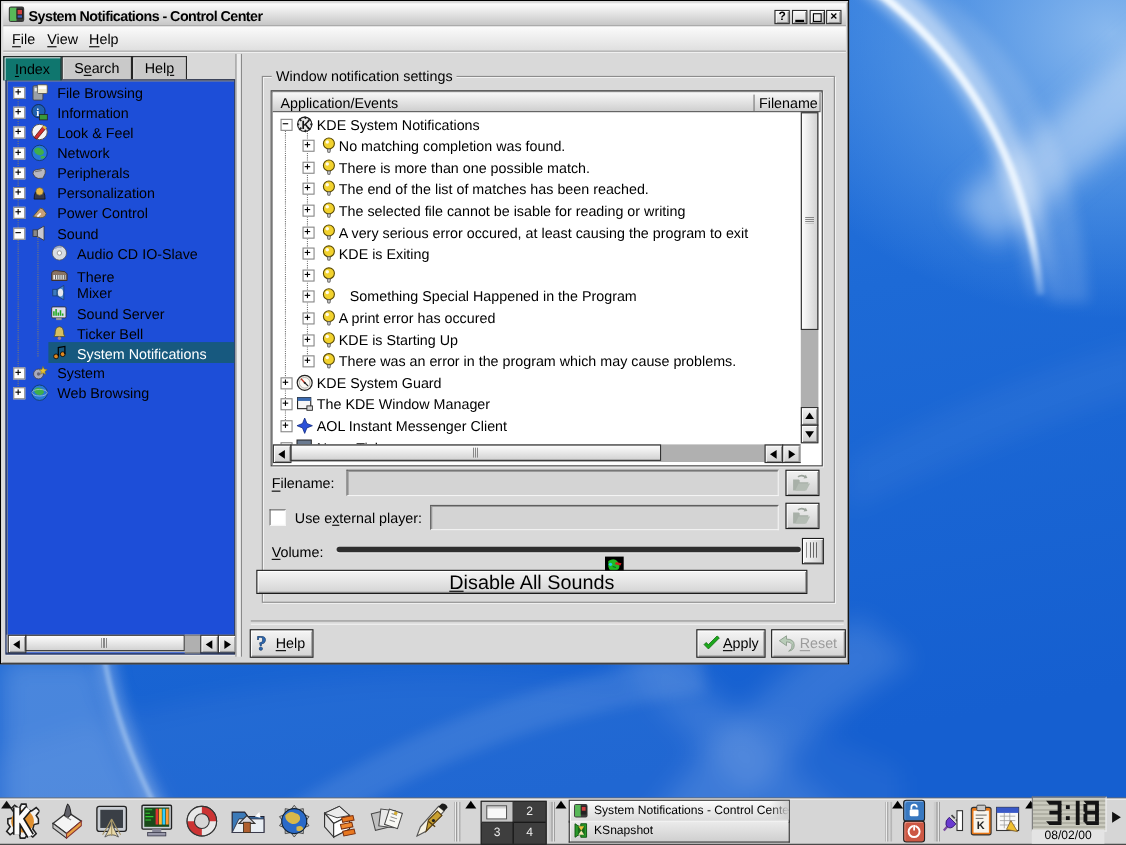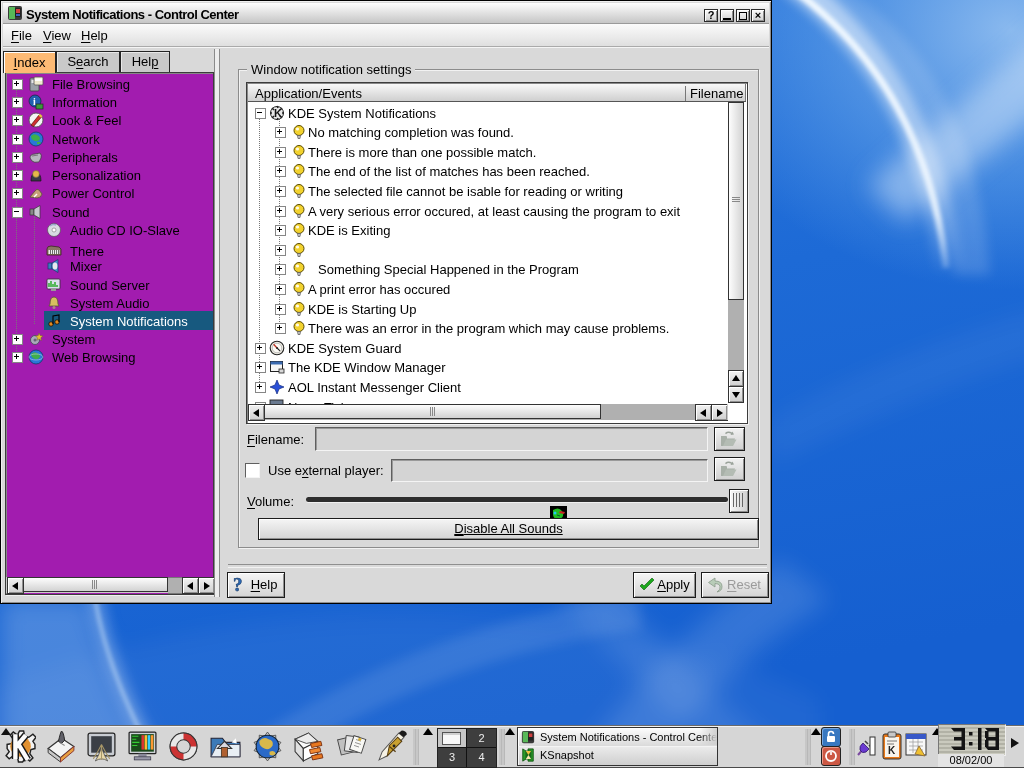--- a/index.html
+++ b/index.html
@@ -7,24 +7,24 @@
 #wall{position:absolute;left:0;top:0;}
 #win{position:absolute;left:0;top:0;width:770px;height:602px;background:#d9d9d9;border:1px solid #000;box-shadow:inset 1px 1px 0 #efefef, inset -1px -1px 0 #8f8f8f;}
 #titlebar{position:absolute;left:2px;top:2px;right:2px;height:20px;background:linear-gradient(#fdfdfd,#c6c6c6);border-bottom:1px solid #9a9a9a;}
 #title{position:absolute;left:23px;top:4px;font-weight:bold;font-size:13px;letter-spacing:-0.5px;}
 .tbtn{position:absolute;top:6px;width:12px;height:11px;background:linear-gradient(#fcfcfc,#cfcfcf);border:1px solid #2a2a2a;box-shadow:inset 1px 1px 0 #fff,inset -1px -1px 0 #909090;text-align:center;font-weight:bold;font-size:11px;line-height:11px;}
 #menubar{position:absolute;left:2px;top:23px;right:2px;height:22px;background:linear-gradient(#fbfbfb,#dfdfdf);border-bottom:1px solid #aaa;box-shadow:0 1px 0 #f5f5f5;}
 #menubar span{position:absolute;top:4px;}
 u{text-decoration:underline;text-underline-offset:2px;}
 
 .tab{position:absolute;border:1px solid #242424;border-bottom:none;font-size:13px;text-align:center;}
-.tabact{background:#fdba74;box-shadow:inset 1px 1px 0 #fff;z-index:3;}
+.tabact{background:#0f766e;box-shadow:inset 1px 1px 0 #fff;z-index:3;}
 .tabin{background:#c9c9c9;box-shadow:inset 1px 1px 0 #e8e8e8;z-index:2;}
 
-#ltree{position:absolute;left:4px;top:71px;width:207px;height:521px;background:#a21caf;border:1px solid #3c3c3c;box-shadow:1px 1px 0 #f0f0f0, inset 1px 1px 0 #888;}
+#ltree{position:absolute;left:4px;top:71px;width:207px;height:521px;background:#1d4ed8;border:1px solid #3c3c3c;box-shadow:1px 1px 0 #f0f0f0, inset 1px 1px 0 #888;}
 .trow{position:absolute;height:18px;white-space:nowrap;}
 .trow .lbl{position:absolute;top:2px;}
 .sbarrow{position:absolute;background:linear-gradient(#f2f2f2,#cfcfcf);border:1px solid #333;box-shadow:inset 1px 1px 0 #fff, inset -1px -1px 0 #8f8f8f;text-align:center;}
 .sbthumbh{position:absolute;background:linear-gradient(#fdfdfd,#d2d2d2);border:1px solid #333;}
 .sbthumbv{position:absolute;background:linear-gradient(90deg,#fdfdfd,#d2d2d2);border:1px solid #333;}
 .ar{width:0;height:0;position:absolute;}
 
 #gbox{position:absolute;left:237px;top:68px;width:519px;height:477px;border:1px solid #8c8c8c;box-shadow:inset 1px 1px 0 #f2f2f2, 1px 1px 0 #f2f2f2;}
 #gleg{position:absolute;left:8px;top:-8px;background:#d9d9d9;padding:0 4px;font-size:13px;}
 #rlist{position:absolute;left:245px;top:81px;width:500px;height:340px;background:#fff;border:1px solid #3c3c3c;box-shadow:1px 1px 0 #f0f0f0, inset 1px 1px 0 #888;}
@@ -231,21 +231,21 @@
             <path d="M3,10 L3,6 M5,10 L5,4 M7,10 L7,7 M9,10 L9,5 M11,10 L11,8" stroke="#2a2" stroke-width="1.4"></path>
             <rect x="5" y="12" width="5" height="2" fill="#999"></rect>
           </svg>
           <span class="lbl" style="left:64px;">Sound Server</span>
         </div>
 <div class="trow" style="left:0;top:221px;width:206px;">
           <svg style="position:absolute;left:40px;top:1px" width="16" height="16" viewBox="0 0 16 16">
             <path d="M8,2 Q12,2 12,9 L13,11 L3,11 L4,9 Q4,2 8,2Z" fill="#d8c060" stroke="#553" stroke-width="0.8"></path>
             <circle cx="8" cy="12.5" r="1.5" fill="#a88"></circle>
           </svg>
-          <span class="lbl" style="left:64px;">System Audio</span>
+          <span class="lbl" style="left:64px;">Ticker Bell</span>
         </div>
 <div class="trow" style="left:0;top:239px;width:206px;">
           <div style="position:absolute;left:38px;top:-1px;width:169px;height:19px;background:#17597f"></div>
           <svg style="position:absolute;left:40px;top:1px" width="16" height="16" viewBox="0 0 16 16">
             <circle cx="5" cy="11" r="2.2" fill="#e08820" stroke="#000" stroke-width="0.7"></circle>
             <circle cx="11" cy="9" r="2.2" fill="#e08820" stroke="#000" stroke-width="0.7"></circle>
             <path d="M7,11 L7,3 L13,2 L13,9" stroke="#000" stroke-width="1.1" fill="none"></path>
           </svg>
           <span class="lbl" style="left:64px;color:#fff;">System Notifications</span>
         </div>
@@ -496,21 +496,21 @@
 <div style="position:absolute;left:305px;top:496px;width:422px;height:5px;background:#2e2e2e;border-radius:3px;box-shadow:0 1px 0 #f0f0f0;"></div>
 <div style="position:absolute;left:728px;top:488px;width:18px;height:22px;background:linear-gradient(90deg,#f8f8f8,#d0d0d0);border:1px solid #1c1c1c;box-shadow:inset 1px 1px 0 #fff,inset -1px -1px 0 #8f8f8f;">
           <div style="position:absolute;left:3px;top:3px;width:10px;height:14px;background:repeating-linear-gradient(90deg,#666 0,#666 1px,transparent 1px,transparent 3px)"></div>
         </div>
 <div style="position:absolute;left:549px;top:505px;width:17px;height:16px;background:#000;"><svg width="17" height="16" viewBox="0 0 17 16">
             <path d="M3,4 Q8,1 11,4 L13,7 Q14,12 9,13 Q4,14 3,9 Z" fill="#22bb22"></path>
             <path d="M10,5 L15,6 L14,8 L9,7 Z" fill="#cc2222"></path>
             <circle cx="5" cy="7" r="1.5" fill="#22ccee"></circle>
             <path d="M7,9 L10,10" stroke="#063" stroke-width="1"></path>
           </svg></div>
-<div class="pbtn" style="left:257px;top:517px;width:499px;height:20px;line-height:20px;font-size:13px;text-decoration:underline;"><u>D</u>isable All Sounds</div>
+<div class="pbtn" style="left:232px;top:517px;width:499px;height:20px;line-height:20px;font-size:18px;"><u>D</u>isable All Sounds</div>
 
 </div>
 
   <div style="position:absolute;left:227px;top:563px;width:539px;height:2px;border-top:1px solid #8f8f8f;border-bottom:1px solid #f2f2f2;"></div>
   <div class="pbtn" style="left:226px;top:571px;width:56px;height:24px;">
     <svg style="position:absolute;left:4px;top:2px" width="16" height="19" viewBox="0 0 16 19">
           <text x="1" y="16" font-size="19" font-weight="bold" fill="#2a66b0" stroke="#11335f" stroke-width="0.5" font-family="Liberation Serif">?</text>
         </svg>
     <span style="margin-left:16px;line-height:24px;"><u>H</u>elp</span>
   </div>

